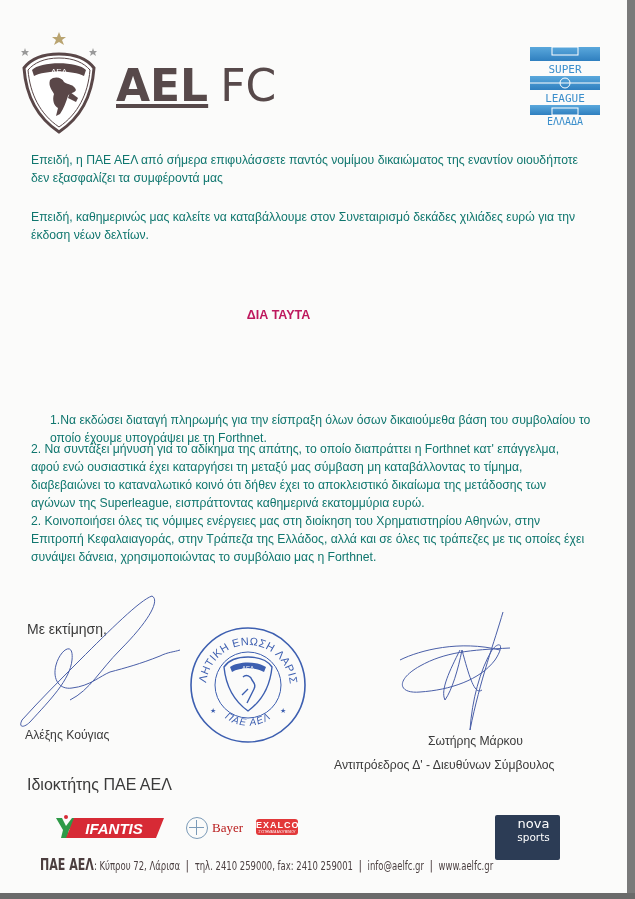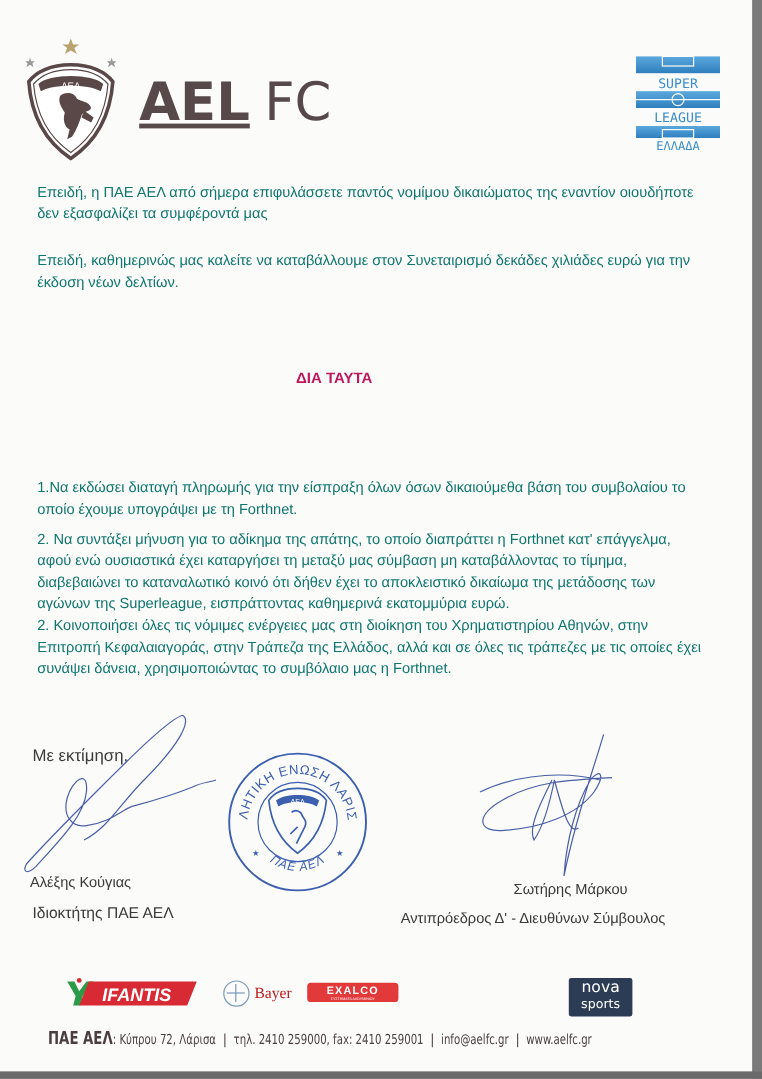--- a/index.html
+++ b/index.html
@@ -24,44 +24,44 @@
     .brand .b1 { font-weight: bold; text-decoration: underline; }
     .brand .b2 { font-weight: normal; margin-left: 12px; }
 
     .sl-logo { position: absolute; left: 528px; top: 45px; width: 74px; height: 80px; }
 
     .txt { position: absolute; left: 31px; font-size: 12.2px; line-height: 18px; color: #0f766e; width: 555px; }
     .p1 { top: 151px; }
     .p2 { top: 208px; }
     .heading { position: absolute; top: 308px; left: 0; width: 557px; text-align: center; font-weight: bold; font-size: 12.5px; color: #be185d; }
     .p3 { top: 371px; }
-    .p4 { top: 397px; }
+    .p4 { top: 411px; margin-left: 19px; }
     .p5 { top: 440px; }
     .p6 { top: 512px; }
 
     .closing { position: absolute; left: 27px; top: 621px; font-size: 14px; color: #3a3a3a; }
     .sig1-name { position: absolute; left: 25px; top: 728px; font-size: 12.2px; color: #3a3a3a; }
-    .sig1-role { position: absolute; left: 27px; top: 753px; font-size: 13px; color: #3a3a3a; }
+    .sig1-role { position: absolute; left: 27px; top: 776px; font-size: 16px; color: #3a3a3a; }
     .sig2-name { position: absolute; left: 428px; top: 734px; font-size: 12.2px; color: #3a3a3a; }
     .sig2-role { position: absolute; left: 334px; top: 758px; font-size: 12.2px; color: #3a3a3a; }
 
     .sigsvg { position: absolute; left: 0; top: 580px; width: 627px; height: 200px; pointer-events: none; }
 
     .stamp { position: absolute; left: 188px; top: 625px; width: 120px; height: 120px; }
 
     .sponsor-ifantis { position: absolute; left: 52px; top: 814px; width: 112px; height: 26px; }
     .sponsor-bayer { position: absolute; left: 186px; top: 816px; height: 24px; display: flex; align-items: center; gap: 4px; }
     .bayer-circle { width: 20px; height: 20px; border: 1px solid #7b9bb8; border-radius: 50%; position: relative; }
     .bayer-circle::before, .bayer-circle::after { content: ""; position: absolute; background: #7b9bb8; }
     .bayer-circle::before { left: 9px; top: 2px; width: 1px; height: 15px; }
     .bayer-circle::after { top: 9px; left: 2px; height: 1px; width: 15px; }
     .bayer-text { font-family: Liberation Serif, serif; font-size: 13px; color: #b91c1c; }
-    .sponsor-exalco { position: absolute; left: 256px; top: 819px; width: 76px; height: 16px; background: #e2393a; border-radius: 3px; color: #fff; font-size: 9px; font-weight: bold; text-align: center; line-height: 12px; letter-spacing: 1px; }
+    .sponsor-exalco { position: absolute; left: 256px; top: 819px; width: 42px; height: 16px; background: #e2393a; border-radius: 3px; color: #fff; font-size: 9px; font-weight: bold; text-align: center; line-height: 12px; letter-spacing: 1px; }
     .sponsor-exalco small { display: block; font-size: 3px; line-height: 3px; letter-spacing: 0; font-weight: normal; }
-    .sponsor-nova { position: absolute; left: 474px; top: 815px; width: 53px; height: 32px; background: #2c3c55; border-radius: 2px; color: #fff; text-align: center; font-family: "DejaVu Sans", sans-serif; }
+    .sponsor-nova { position: absolute; left: 495px; top: 815px; width: 53px; height: 45px; background: #2c3c55; border-radius: 2px; color: #fff; text-align: center; font-family: "DejaVu Sans", sans-serif; padding-left: 12px; }
     .sponsor-nova .n1 { font-size: 13px; line-height: 14px; display: block; margin-top: 2px; }
     .sponsor-nova .n2 { font-size: 10.5px; line-height: 12px; display: block; }
 
     .footer {
       position: absolute; left: 40px; top: 856px; width: 560px; white-space: nowrap;
       font-family: "DejaVu Sans Condensed", "DejaVu Sans", sans-serif; font-stretch: condensed;
       font-size: 11.5px; color: #4a3f40; transform: scaleX(0.82); transform-origin: left center;
     }
     .footer .org { font-weight: bold; font-size: 15px; color: #4c3e3f; }
     .footer .sep { font-weight: bold; margin: 0 7px; color: #5a4d4e; }

